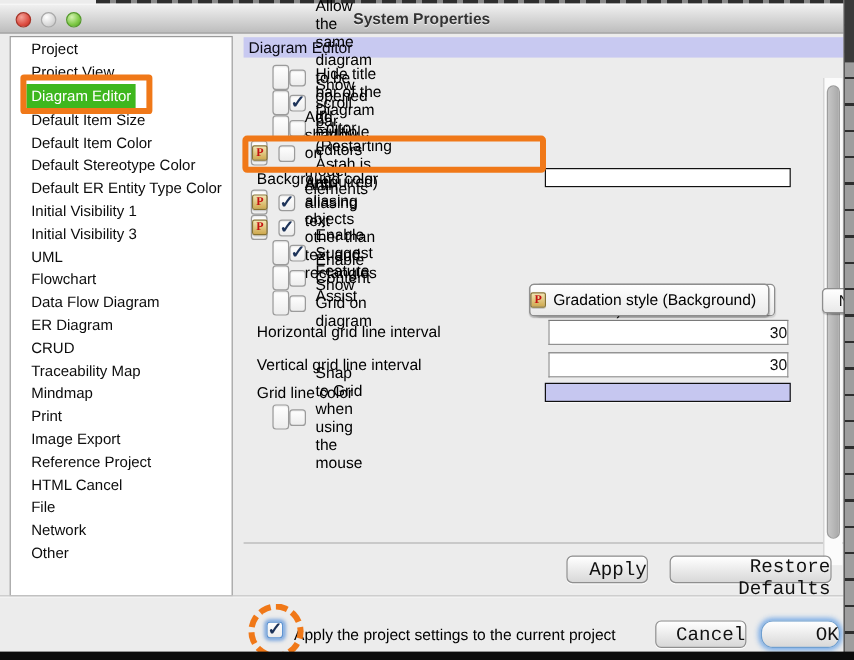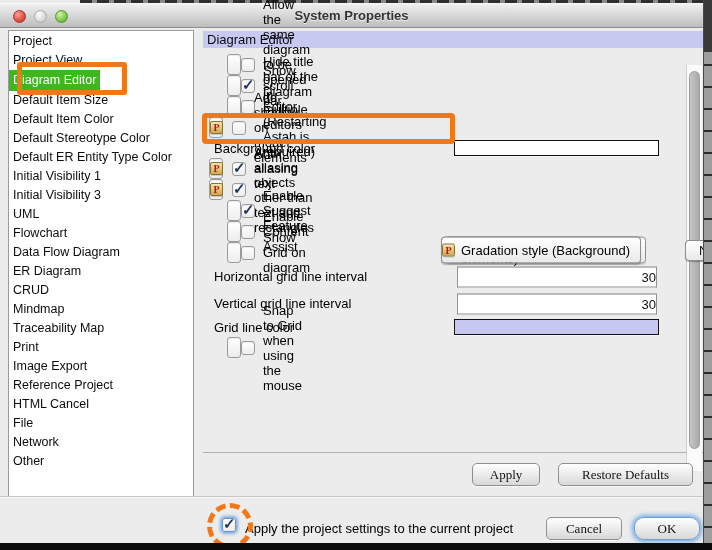--- a/index.html
+++ b/index.html
@@ -19,21 +19,21 @@
     text-shadow:0 1px 0 rgba(255,255,255,.7); }
   .lights { position:absolute; left:13px; top:6px; display:flex; gap:8px; }
   .light { width:13px; height:13px; border-radius:50%; display:inline-block; }
   .light.red { background:radial-gradient(circle at 35% 30%, #f4a399, #dd4f43 60%, #b8281e); border:1px solid #a63428; }
   .light.gray { background:radial-gradient(circle at 35% 30%, #ffffff, #d9d9d9 60%, #bdbdbd); border:1px solid #a9a9a9; }
   .light.green { background:radial-gradient(circle at 35% 30%, #d3f2b0, #7dc845 60%, #4f9a25); border:1px solid #559a2d; }
 
   
   .sidebar { position:absolute; left:8px; top:30px; width:186px; height:467px;
     background:#fff; border:1px solid #9a9a9a; padding-top:1px; overflow:hidden; }
-  .side-item { position:relative; line-height:19px; padding-left:4px; white-space:nowrap;
+  .side-item { position:relative; line-height:19px; padding-left:17px; white-space:nowrap;
     font-size:12.5px; color:#0c0c0c; cursor:default; }
   .side-label { display:inline-block; }
   .side-label.selected { background:var(--green); color:#fff; padding:1px 4px; margin-left:-4px; }
 
   
   .panel { position:absolute; left:203px; top:31px; width:500px; height:464px; }
   .panel-header { height:17px; background:var(--lavender); padding-left:4px;
     line-height:17px; color:#0a0a14; }
   .panel-body { position:relative; height:405px; padding-top:6px; padding-left:11px;
     border-bottom:1px solid #b2b2b2; }
@@ -69,23 +69,23 @@
   .swatch { position:absolute; left:240px; top:50%; transform:translateY(-50%);
     width:205px; height:16px; border:1px solid #111; box-shadow:0 1px 0 rgba(255,255,255,.6); }
 
   
   .scroll-track { position:absolute; left:483px; top:17px; width:16px; height:406px;
     background:#fbfbfb; border-left:1px solid #cfcfcf; }
   .scroll-thumb { position:absolute; left:2px; top:6px; width:11px; height:378px;
     border-radius:6px; background:linear-gradient(90deg,#c6c6c6,#a9a9a9); border:1px solid #9d9d9d; }
 
   .panel-buttons { position:relative; height:41px; }
-  .btn { font-family:Liberation Serif, serif; font-size:13px; color:#111;
+  .btn { font-family:Liberation Mono, monospace; font-size:16px; color:#111;
     background:linear-gradient(#ffffff,#d8d8d8); border:1px solid #8f8f8f; border-radius:5px;
-    height:23px; box-shadow:0 1px 0 rgba(255,255,255,.8); }
+    height:23px; box-shadow:0 1px 0 rgba(255,255,255,.8);text-align:right; }
   .btn-apply { position:absolute; left:269px; top:10px; width:68px; }
   .btn-restore { position:absolute; left:355px; top:10px; width:135px; }
 
   
   .footer-sep { position:absolute; left:0; top:496px; width:703px; height:1px; background:#c6c6c6;
     box-shadow:0 1px 0 #f6f6f6; }
   .footer { position:absolute; left:0; top:497px; width:703px; height:46px; }
   .footer .checkbox { position:absolute; left:222px; top:21px; margin:0; }
   .footer-label { position:absolute; left:245px; top:24px; color:#000; }
   .btn-cancel { position:absolute; left:546px; top:20px; width:76px; }
@@ -130,22 +130,22 @@
       <div class="side-item"><span class="side-label">Default Item Color</span></div>
       <div class="side-item"><span class="side-label">Default Stereotype Color</span></div>
       <div class="side-item"><span class="side-label">Default ER Entity Type Color</span></div>
       <div class="side-item"><span class="side-label">Initial Visibility 1</span></div>
       <div class="side-item"><span class="side-label">Initial Visibility 3</span></div>
       <div class="side-item"><span class="side-label">UML</span></div>
       <div class="side-item"><span class="side-label">Flowchart</span></div>
       <div class="side-item"><span class="side-label">Data Flow Diagram</span></div>
       <div class="side-item"><span class="side-label">ER Diagram</span></div>
       <div class="side-item"><span class="side-label">CRUD</span></div>
+      <div class="side-item"><span class="side-label">Traceability Map</span></div>
       <div class="side-item"><span class="side-label">Mindmap</span></div>
-      <div class="side-item"><span class="side-label">Traceability Map</span></div>
       <div class="side-item"><span class="side-label">Print</span></div>
       <div class="side-item"><span class="side-label">Image Export</span></div>
       <div class="side-item"><span class="side-label">Reference Project</span></div>
       <div class="side-item"><span class="side-label">HTML Cancel</span></div>
       <div class="side-item"><span class="side-label">File</span></div>
       <div class="side-item"><span class="side-label">Network</span></div>
       <div class="side-item"><span class="side-label">Other</span></div>
     </div>
 
   <div class="panel">

